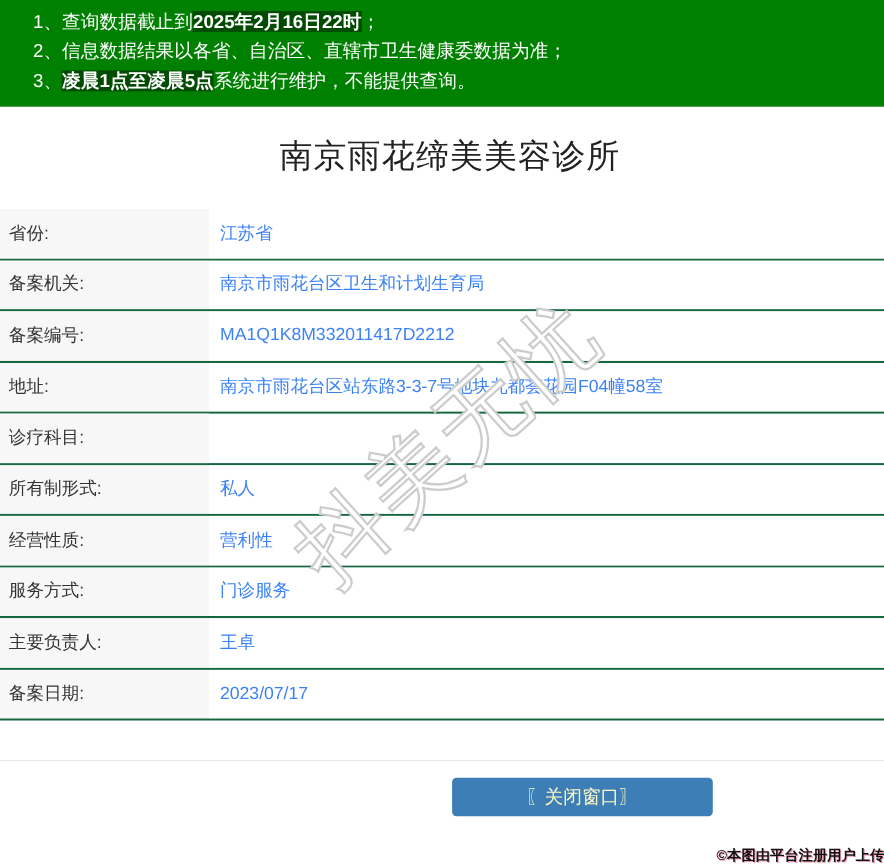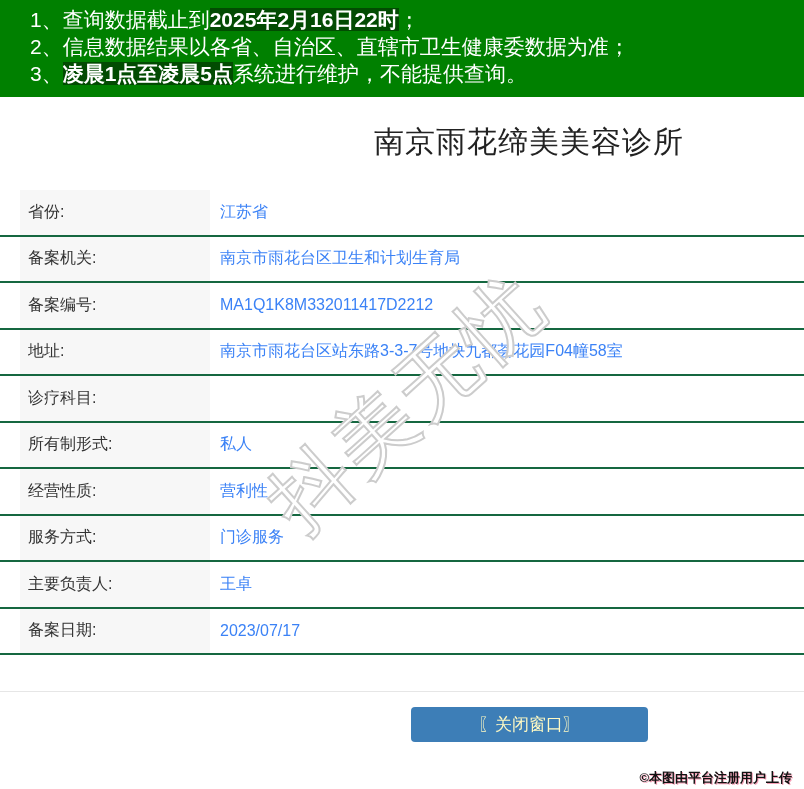--- a/index.html
+++ b/index.html
@@ -9,33 +9,32 @@
     position: relative; overflow: hidden;
     font-family: "Liberation Sans", sans-serif;
     color: #333;
   }
 
   
   .banner {
     width: 804px; height: 97px;
     background: #008000;
     color: #ffffff;
-    font-size: 21px;
+    font-size: 17px;
     padding: 6px 0 0 30px;
   }
   .banner-line { line-height: 27px; white-space: nowrap; }
   .banner-line .hl {
     background: #024b02;
     font-weight: bold;
   }
 
   
   .title-wrap {
     padding: 25px 0 27px 254px;
-    text-align: center;
   }
   .page-title {
     font-size: 30px;
     font-weight: normal;
     color: #222;
     letter-spacing: 1px;
   }
 
   
   .info-table { width: 804px; }
@@ -44,21 +43,20 @@
     height: 46.5px;
     border-bottom: 2px solid #156740;
   }
   .info-label {
     width: 190px;
     background: #f7f7f7;
     display: flex; align-items: center;
     padding-left: 8px;
     font-size: 16px;
     color: #333;
-    margin-left: 20px;
   }
   .info-value {
     flex: 1;
     display: flex; align-items: center;
     padding-left: 10px;
     font-size: 16px;
     color: #3b82f6;
     background: #ffffff;
   }
   .spacer-row {
@@ -79,21 +77,21 @@
     border-radius: 4px;
     color: #fef9c3;
     font-size: 17px;
     font-family: "Liberation Sans", sans-serif;
     cursor: pointer;
   }
 
   
   .copyright {
     position: absolute;
-    right: 12px; bottom: 2px;
+    right: 0; bottom: 2px;
     font-size: 13px;
     font-weight: bold;
     color: #111;
     text-shadow: 1px 1px 0 rgba(236, 94, 132, 0.6);
     white-space: nowrap;
   }
 
   
   .watermark {
     position: absolute;

